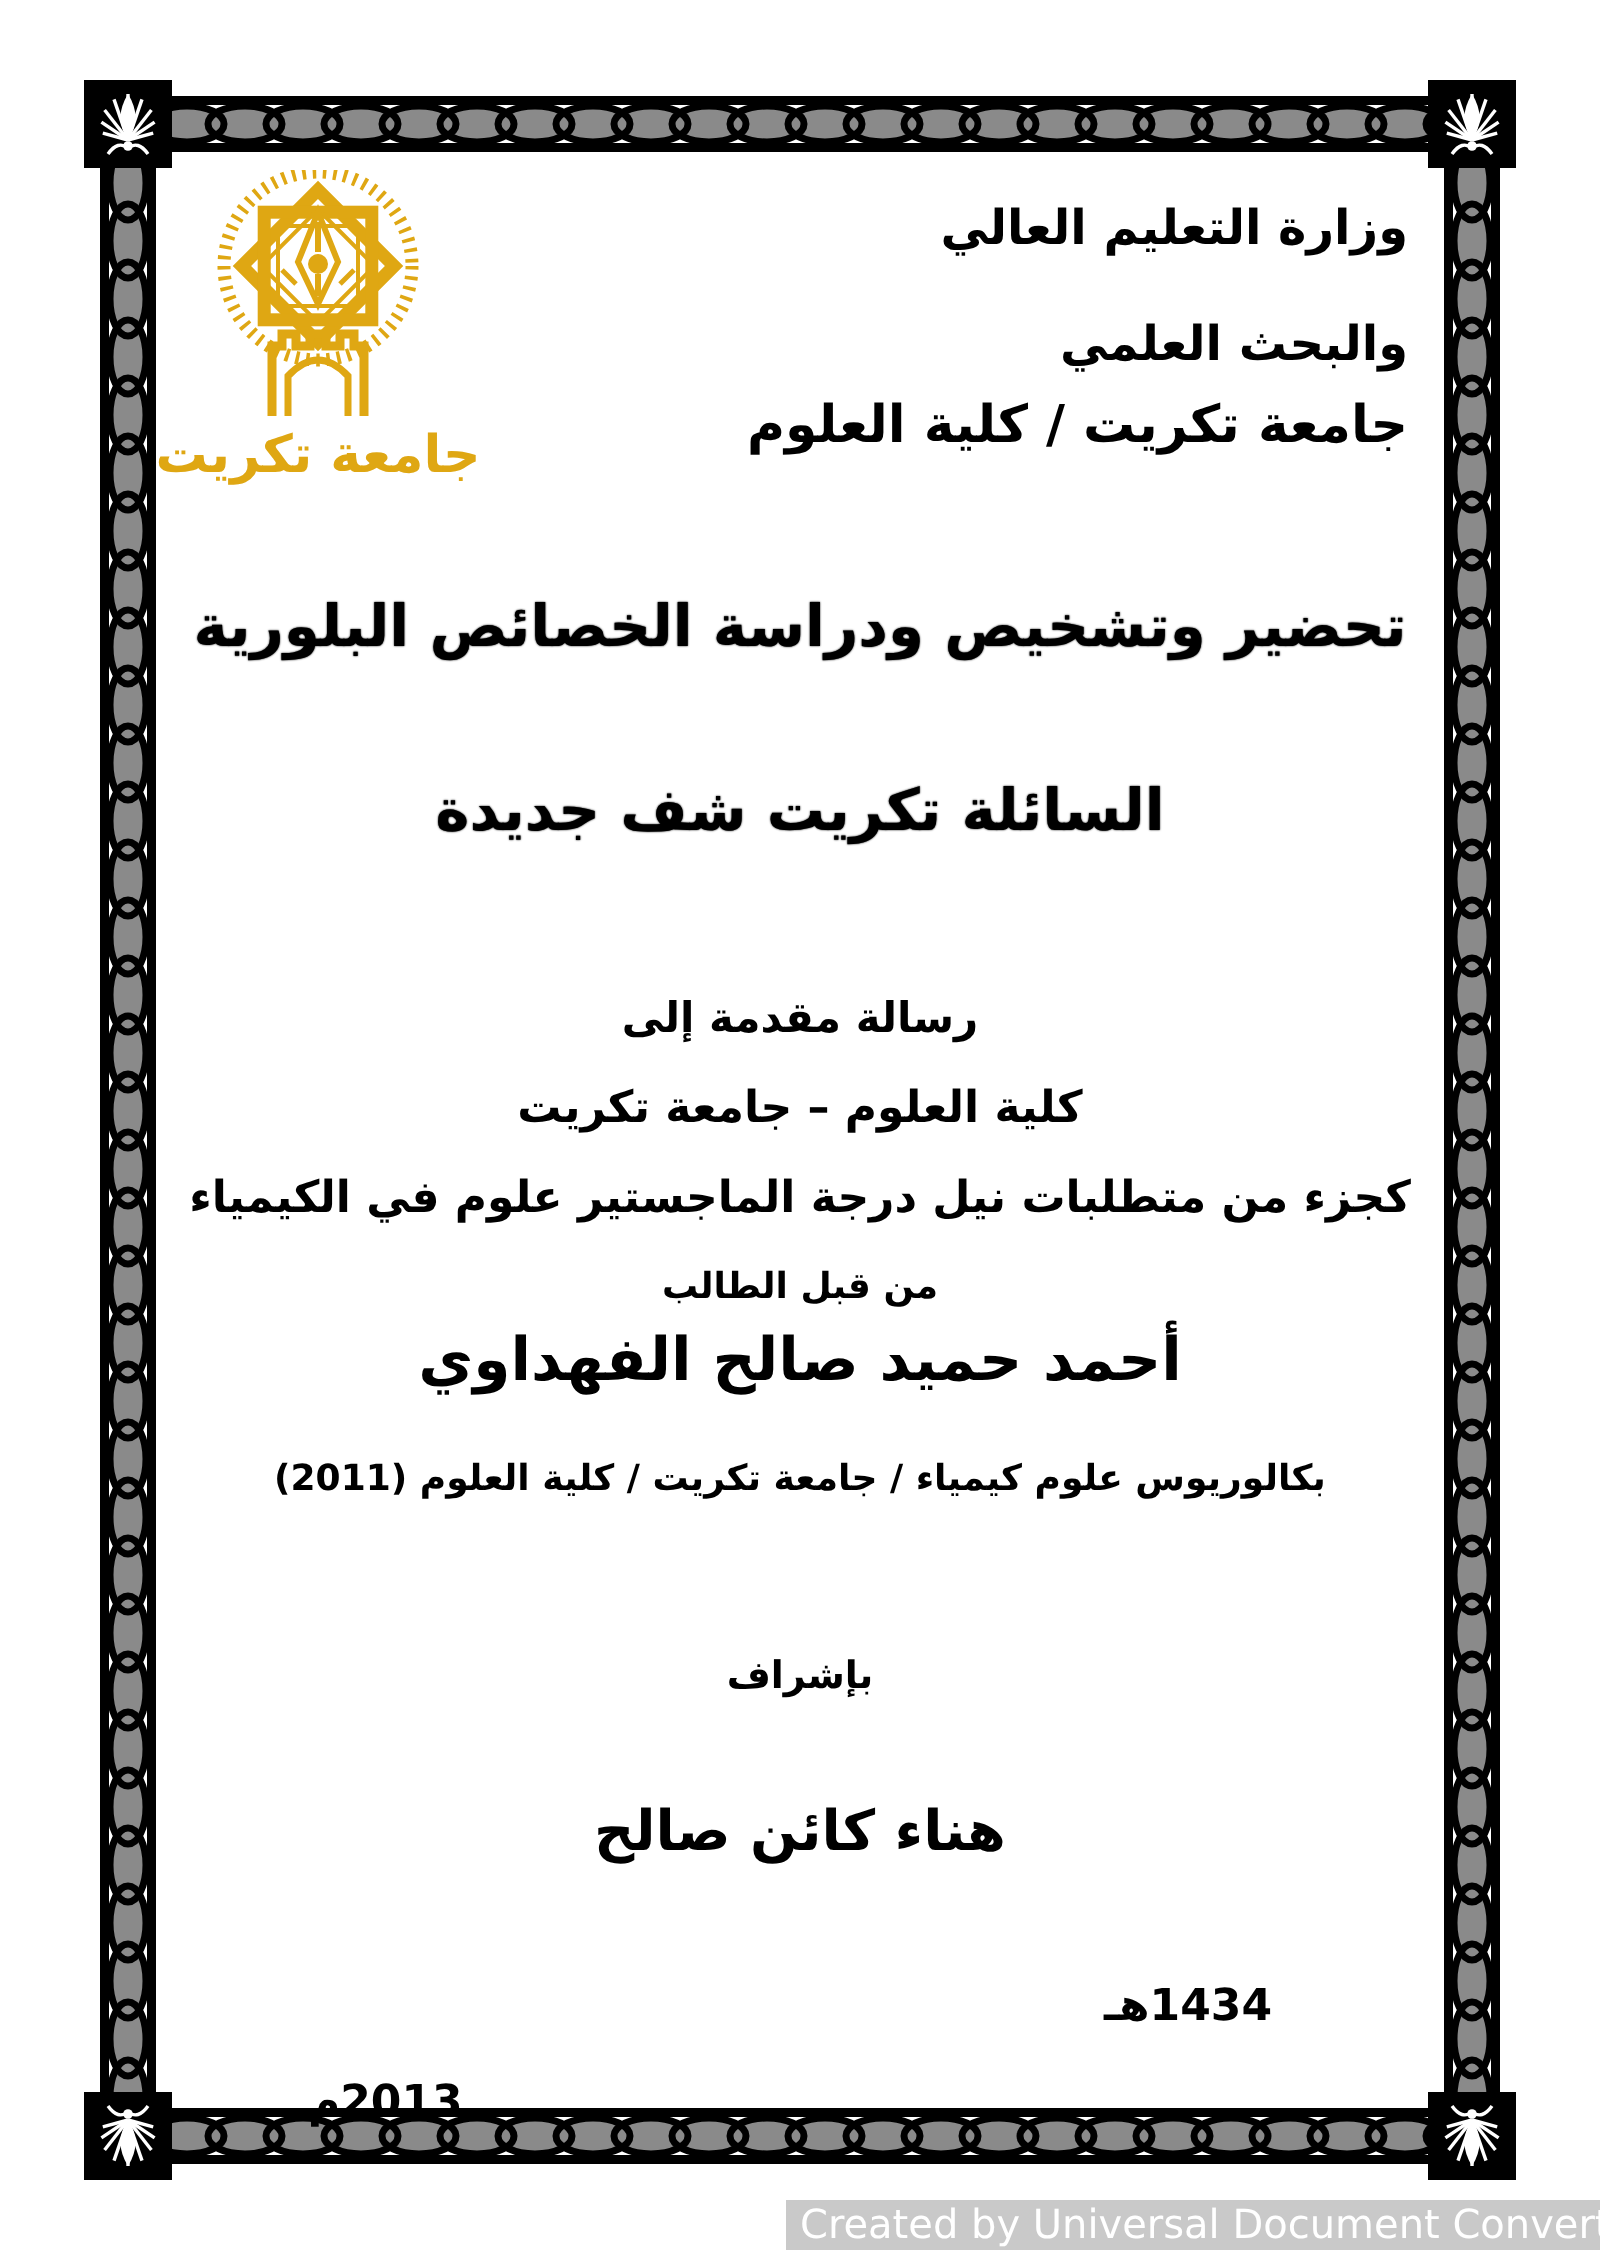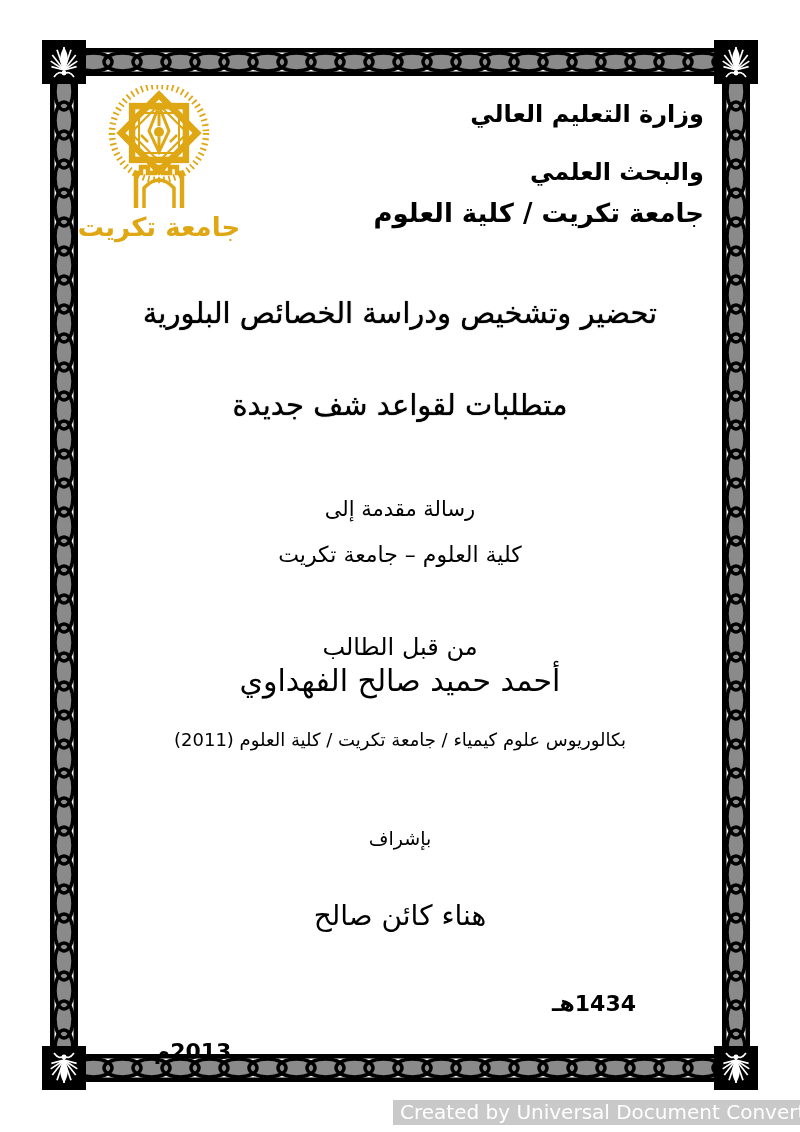--- a/index.html
+++ b/index.html
@@ -10,27 +10,27 @@
     overflow:hidden;
     font-family:"DejaVu Sans",sans-serif;
     color:#000;
   }
   #border-svg{position:absolute;left:0;top:0;}
   .logo{position:absolute;left:78px;top:85px;width:162px;height:163px;}
   .hline{position:absolute;right:96px;white-space:nowrap;direction:rtl;font-weight:bold;}
   .h1{top:100px;font-size:24px;}
   .h2{top:158px;font-size:24px;}
   .h3{top:198px;font-size:26px;}
-  .c{position:absolute;left:60px;right:60px;text-align:center;white-space:nowrap;direction:rtl;font-weight:normal;}
+  .c{position:absolute;left:60px;right:60px;text-align:center;white-space:nowrap;direction:rtl;font-weight:bold;}
   .title1{top:296px;font-size:29px;text-shadow:0 0 1px #000;}
   .title2{top:388px;font-size:29px;text-shadow:0 0 1px #000;}
   .sub1{top:497px;font-size:21px;}
   .sub2{top:542px;font-size:22px;}
   .sub3{top:587px;font-size:22px;}
-  .byline{top:633px;font-size:24px;}
+  .byline{top:633px;font-size:18px;}
   .student{top:663px;font-size:30px;}
   .qual{top:729px;font-size:18px;}
   .sup1{top:827px;font-size:19px;}
   .sup2{top:862px;font-size:21px;}
   .supname{top:899px;font-size:28px;}
   .date{position:absolute;top:991px;font-size:22px;font-weight:bold;direction:rtl;white-space:nowrap;}
   .hijri{right:164px;}
   .greg{left:154px;margin-top:48px;}
   .watermark{
     position:absolute;left:393px;top:1100px;width:407px;height:25px;
@@ -373,24 +373,25 @@
       <path d="M66 123 V103 Q81 87 96 103 V123" stroke-width="3.5"></path>
     </g>
     <text x="81" y="151" text-anchor="middle" font-size="26" font-weight="bold" fill="#dfa713" direction="rtl">جامعة تكريت</text>
   </svg>
 
   <div class="hline h1">وزارة التعليم العالي</div>
   <div class="hline h2">والبحث العلمي</div>
   <div class="hline h3">جامعة تكريت / كلية العلوم</div>
 
   <div class="c title1">تحضير وتشخيص ودراسة الخصائص البلورية</div>
-  <div class="c title2">متطلبات لقواعد شف جديدة</div>
+  <div class="c title2">السائلة تكريت شف جديدة</div>
 
   <div class="c sub1">رسالة مقدمة إلى</div>
   <div class="c sub2">كلية العلوم – جامعة تكريت</div>
+  <div class="c sub3">كجزء من متطلبات نيل درجة الماجستير علوم في الكيمياء</div>
   <div class="c byline">من قبل الطالب</div>
   <div class="c student">أحمد حميد صالح الفهداوي</div>
   <div class="c qual">بكالوريوس علوم كيمياء / جامعة تكريت / كلية العلوم (2011)</div>
 
   <div class="c sup1">بإشراف</div>
   <div class="c supname">هناء كائن صالح</div>
 
   <div class="date hijri">1434هـ</div>
   <div class="date greg">2013م</div>
 

